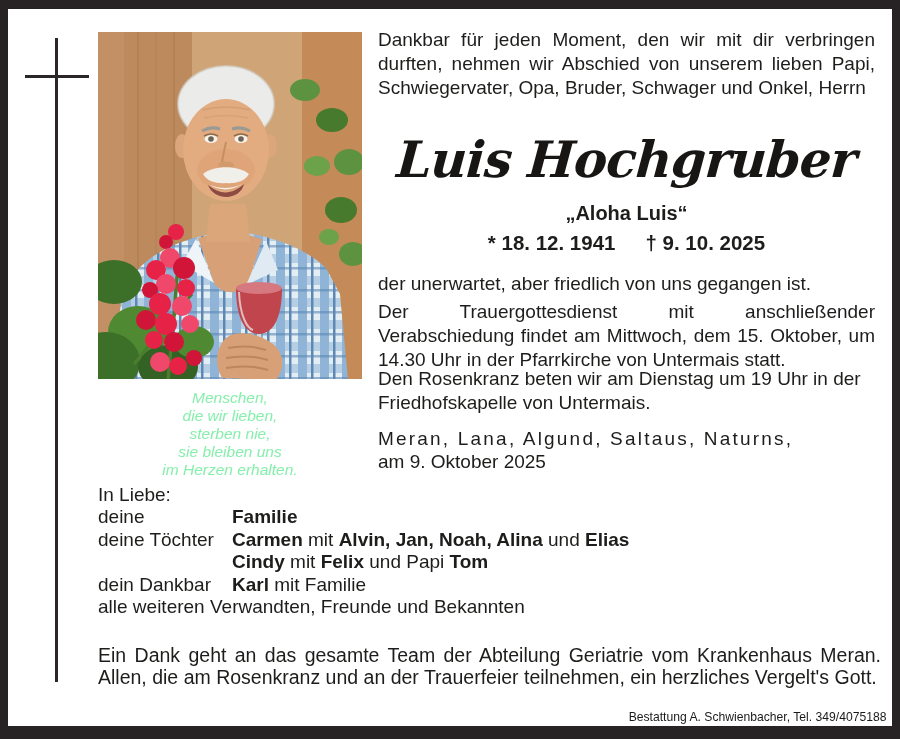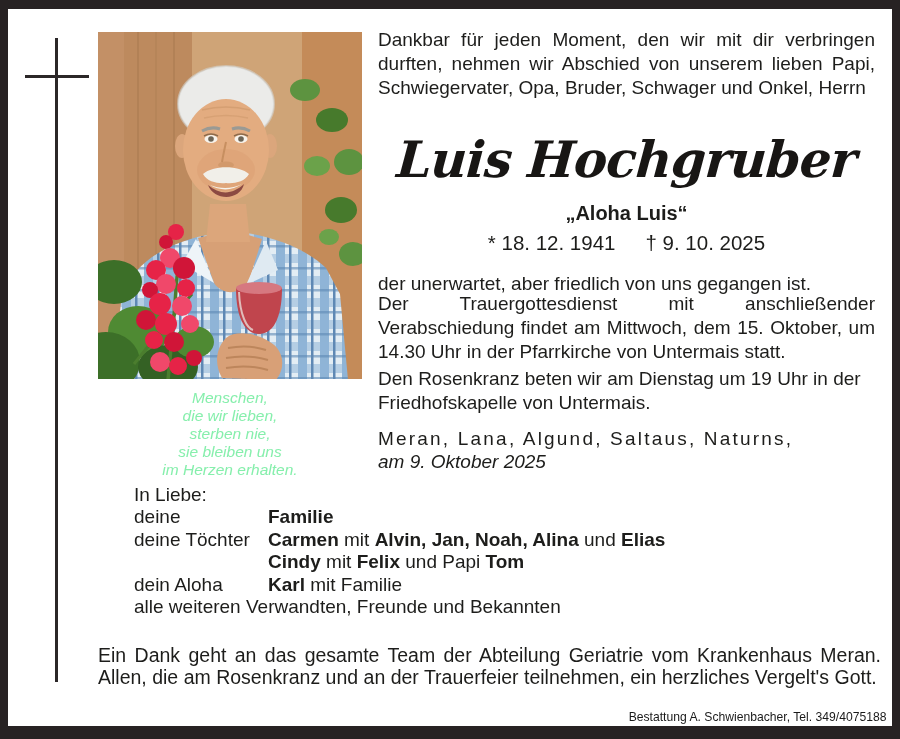--- a/index.html
+++ b/index.html
@@ -30,30 +30,30 @@
   .p-just{text-align:justify;}
   .p-left{text-align:left;}
   .op{position:absolute;top:28px;width:497px;}
   .name{
     position:absolute;top:130px;width:497px;text-align:center;
     font-family:"DejaVu Serif",serif;font-style:italic;font-weight:700;
     font-size:50px;letter-spacing:-1px;color:#181614;transform:skewX(-4deg);
     white-space:nowrap;
   }
   .nickname{position:absolute;top:202px;width:497px;text-align:center;font-weight:700;font-size:20px;}
-  .dates{position:absolute;top:231px;width:497px;text-align:center;font-weight:400;font-size:20.5px;}
+  .dates{position:absolute;top:231px;width:497px;text-align:center;font-weight:700;font-size:20.5px;}
   .dates .birth{margin-right:30px;}
   .p2{position:absolute;top:272px;width:497px;}
-  .p3{position:absolute;top:292px;width:497px;}
+  .p3{position:absolute;top:300px;width:497px;}
   .p4{position:absolute;top:367px;width:497px;}
   .places{position:absolute;top:428px;width:497px;font-size:19px;letter-spacing:2.2px;white-space:nowrap;}
-  .dateline{position:absolute;top:451px;width:497px;font-size:19px;font-style:italic;}
-
-  
-  .family{position:absolute;left:98px;top:484px;width:620px;font-size:19px;line-height:22.4px;margin-left:36px;}
+  .dateline{position:absolute;top:451px;width:497px;font-size:19px;}
+
+  
+  .family{position:absolute;left:98px;top:484px;width:620px;font-size:19px;line-height:22.4px;}
   .fam-row{display:flex;gap:15px;}
   .fam-label{width:119px;flex:none;}
   .b{font-weight:700;}
 
   
   .thanks{position:absolute;left:98px;top:645px;width:783px;margin:0;font-size:19.5px;line-height:21.6px;text-align:justify;}
   .funeral-home{
     position:absolute;right:14px;top:709px;font-size:13.5px;color:#1a1a1a;
     transform:scaleX(0.9);transform-origin:100% 50%;white-space:nowrap;
   }
@@ -204,21 +204,21 @@
         </div>
         <div class="fam-row">
           <span class="fam-label">deine Töchter</span>
           <span class="fam-content"><span class="b">Carmen</span><span> mit </span><span class="b">Alvin, Jan, Noah, Alina</span><span> und </span><span class="b">Elias</span></span>
         </div>
         <div class="fam-row">
           <span class="fam-label"></span>
           <span class="fam-content"><span class="b">Cindy</span><span> mit </span><span class="b">Felix</span><span> und Papi </span><span class="b">Tom</span></span>
         </div>
         <div class="fam-row">
-          <span class="fam-label">dein Aloha</span>
+          <span class="fam-label">dein Dankbar</span>
           <span class="fam-content"><span class="b">Karl</span><span> mit Familie</span></span>
         </div>
       </div>
     <div>alle weiteren Verwandten, Freunde und Bekannten</div>
   </div>
 
   <p class="thanks">Ein Dank geht an das gesamte Team der Abteilung Geriatrie vom Krankenhaus Meran. Allen, die am Rosenkranz und an der Trauerfeier teilnehmen, ein herzliches Vergelt's Gott.</p>
   <div class="funeral-home">Bestattung A. Schwienbacher, Tel. 349/4075188</div>
 </div>
 

